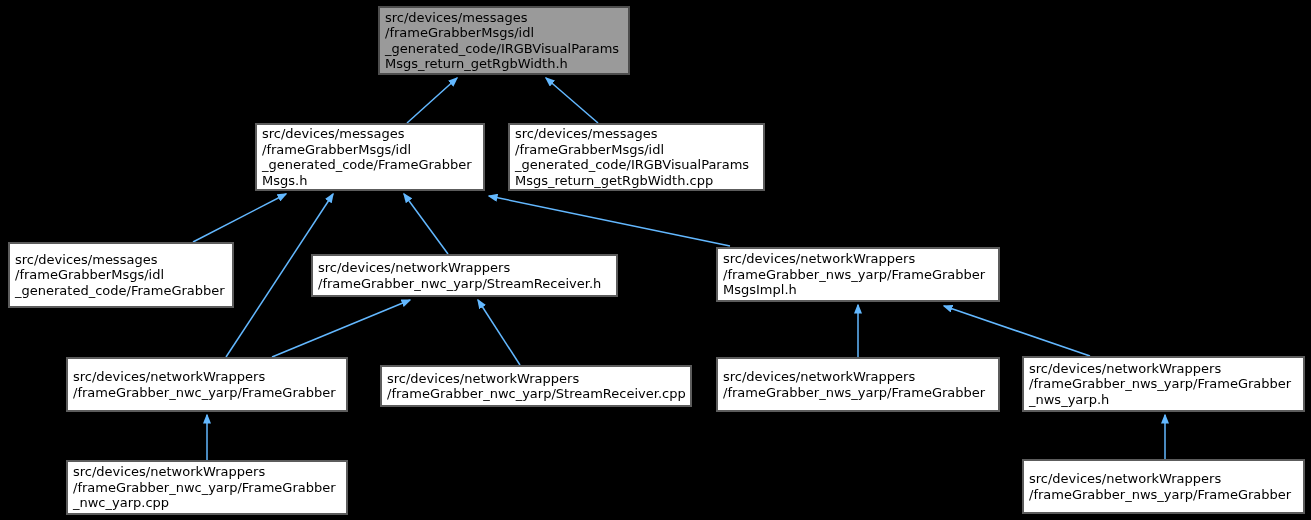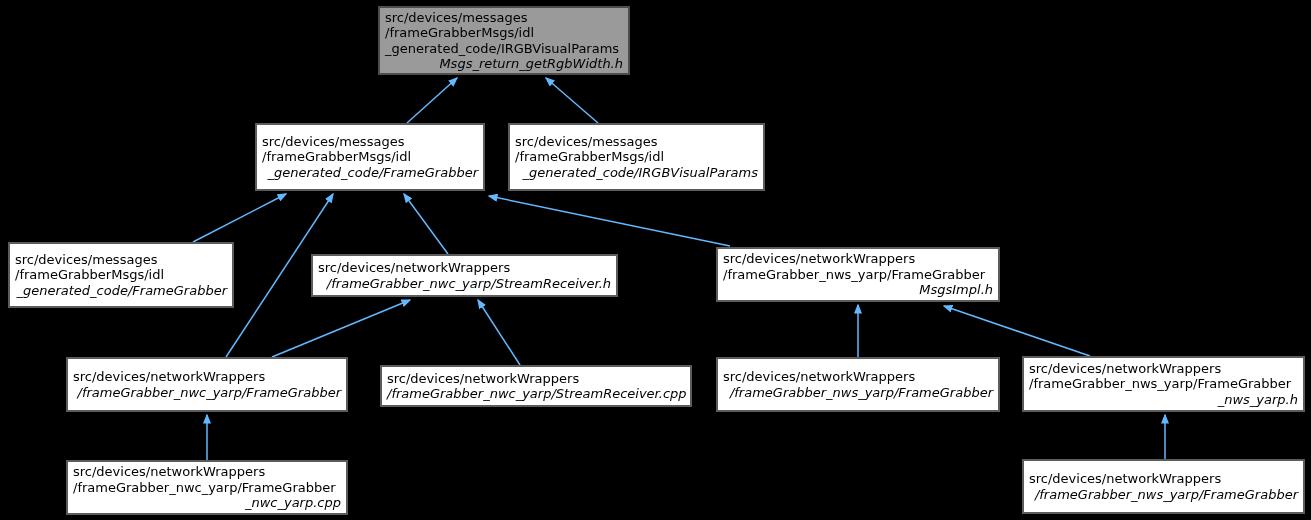--- a/index.html
+++ b/index.html
@@ -36,22 +36,21 @@
   }
   .node.highlight {
     background: #9a9a9a;
     border-color: #4d4d4d;
   }
   .node .line {
     white-space: nowrap;
     text-align: left;
   }
   .node .line:last-child {
-    text-align: right;
-    font-style: italic;
+    text-align: left;
   }
 </style>
 </head>
 <body>
 
 <div id="graph">
   <svg id="edge-layer" width="1311" height="520" viewBox="0 0 1311 520">
     <defs>
       <marker id="arrowhead" markerWidth="10" markerHeight="8" refX="8.5" refY="4" orient="auto" markerUnits="userSpaceOnUse">
         <path d="M0,0 L10,4 L0,8 z" fill="#63b8ff"></path>
@@ -76,25 +75,27 @@
       <div class="node highlight" style="left: 378px; top: 6px; width: 252px; height: 69px;">
         <div class="line">src/devices/messages</div>
         <div class="line">/frameGrabberMsgs/idl</div>
         <div class="line">_generated_code/IRGBVisualParams</div>
         <div class="line">Msgs_return_getRgbWidth.h</div>
       </div>
       <div class="node" style="left: 255px; top: 123px; width: 230px; height: 68px;">
         <div class="line">src/devices/messages</div>
         <div class="line">/frameGrabberMsgs/idl</div>
         <div class="line">_generated_code/FrameGrabber</div>
+        <div class="line">Msgs.h</div>
       </div>
       <div class="node" style="left: 508px; top: 123px; width: 257px; height: 68px;">
         <div class="line">src/devices/messages</div>
         <div class="line">/frameGrabberMsgs/idl</div>
         <div class="line">_generated_code/IRGBVisualParams</div>
+        <div class="line">Msgs_return_getRgbWidth.cpp</div>
       </div>
       <div class="node" style="left: 8px; top: 242px; width: 226px; height: 66px;">
         <div class="line">src/devices/messages</div>
         <div class="line">/frameGrabberMsgs/idl</div>
         <div class="line">_generated_code/FrameGrabber</div>
       </div>
       <div class="node" style="left: 311px; top: 254px; width: 307px; height: 43px;">
         <div class="line">src/devices/networkWrappers</div>
         <div class="line">/frameGrabber_nwc_yarp/StreamReceiver.h</div>
       </div>

